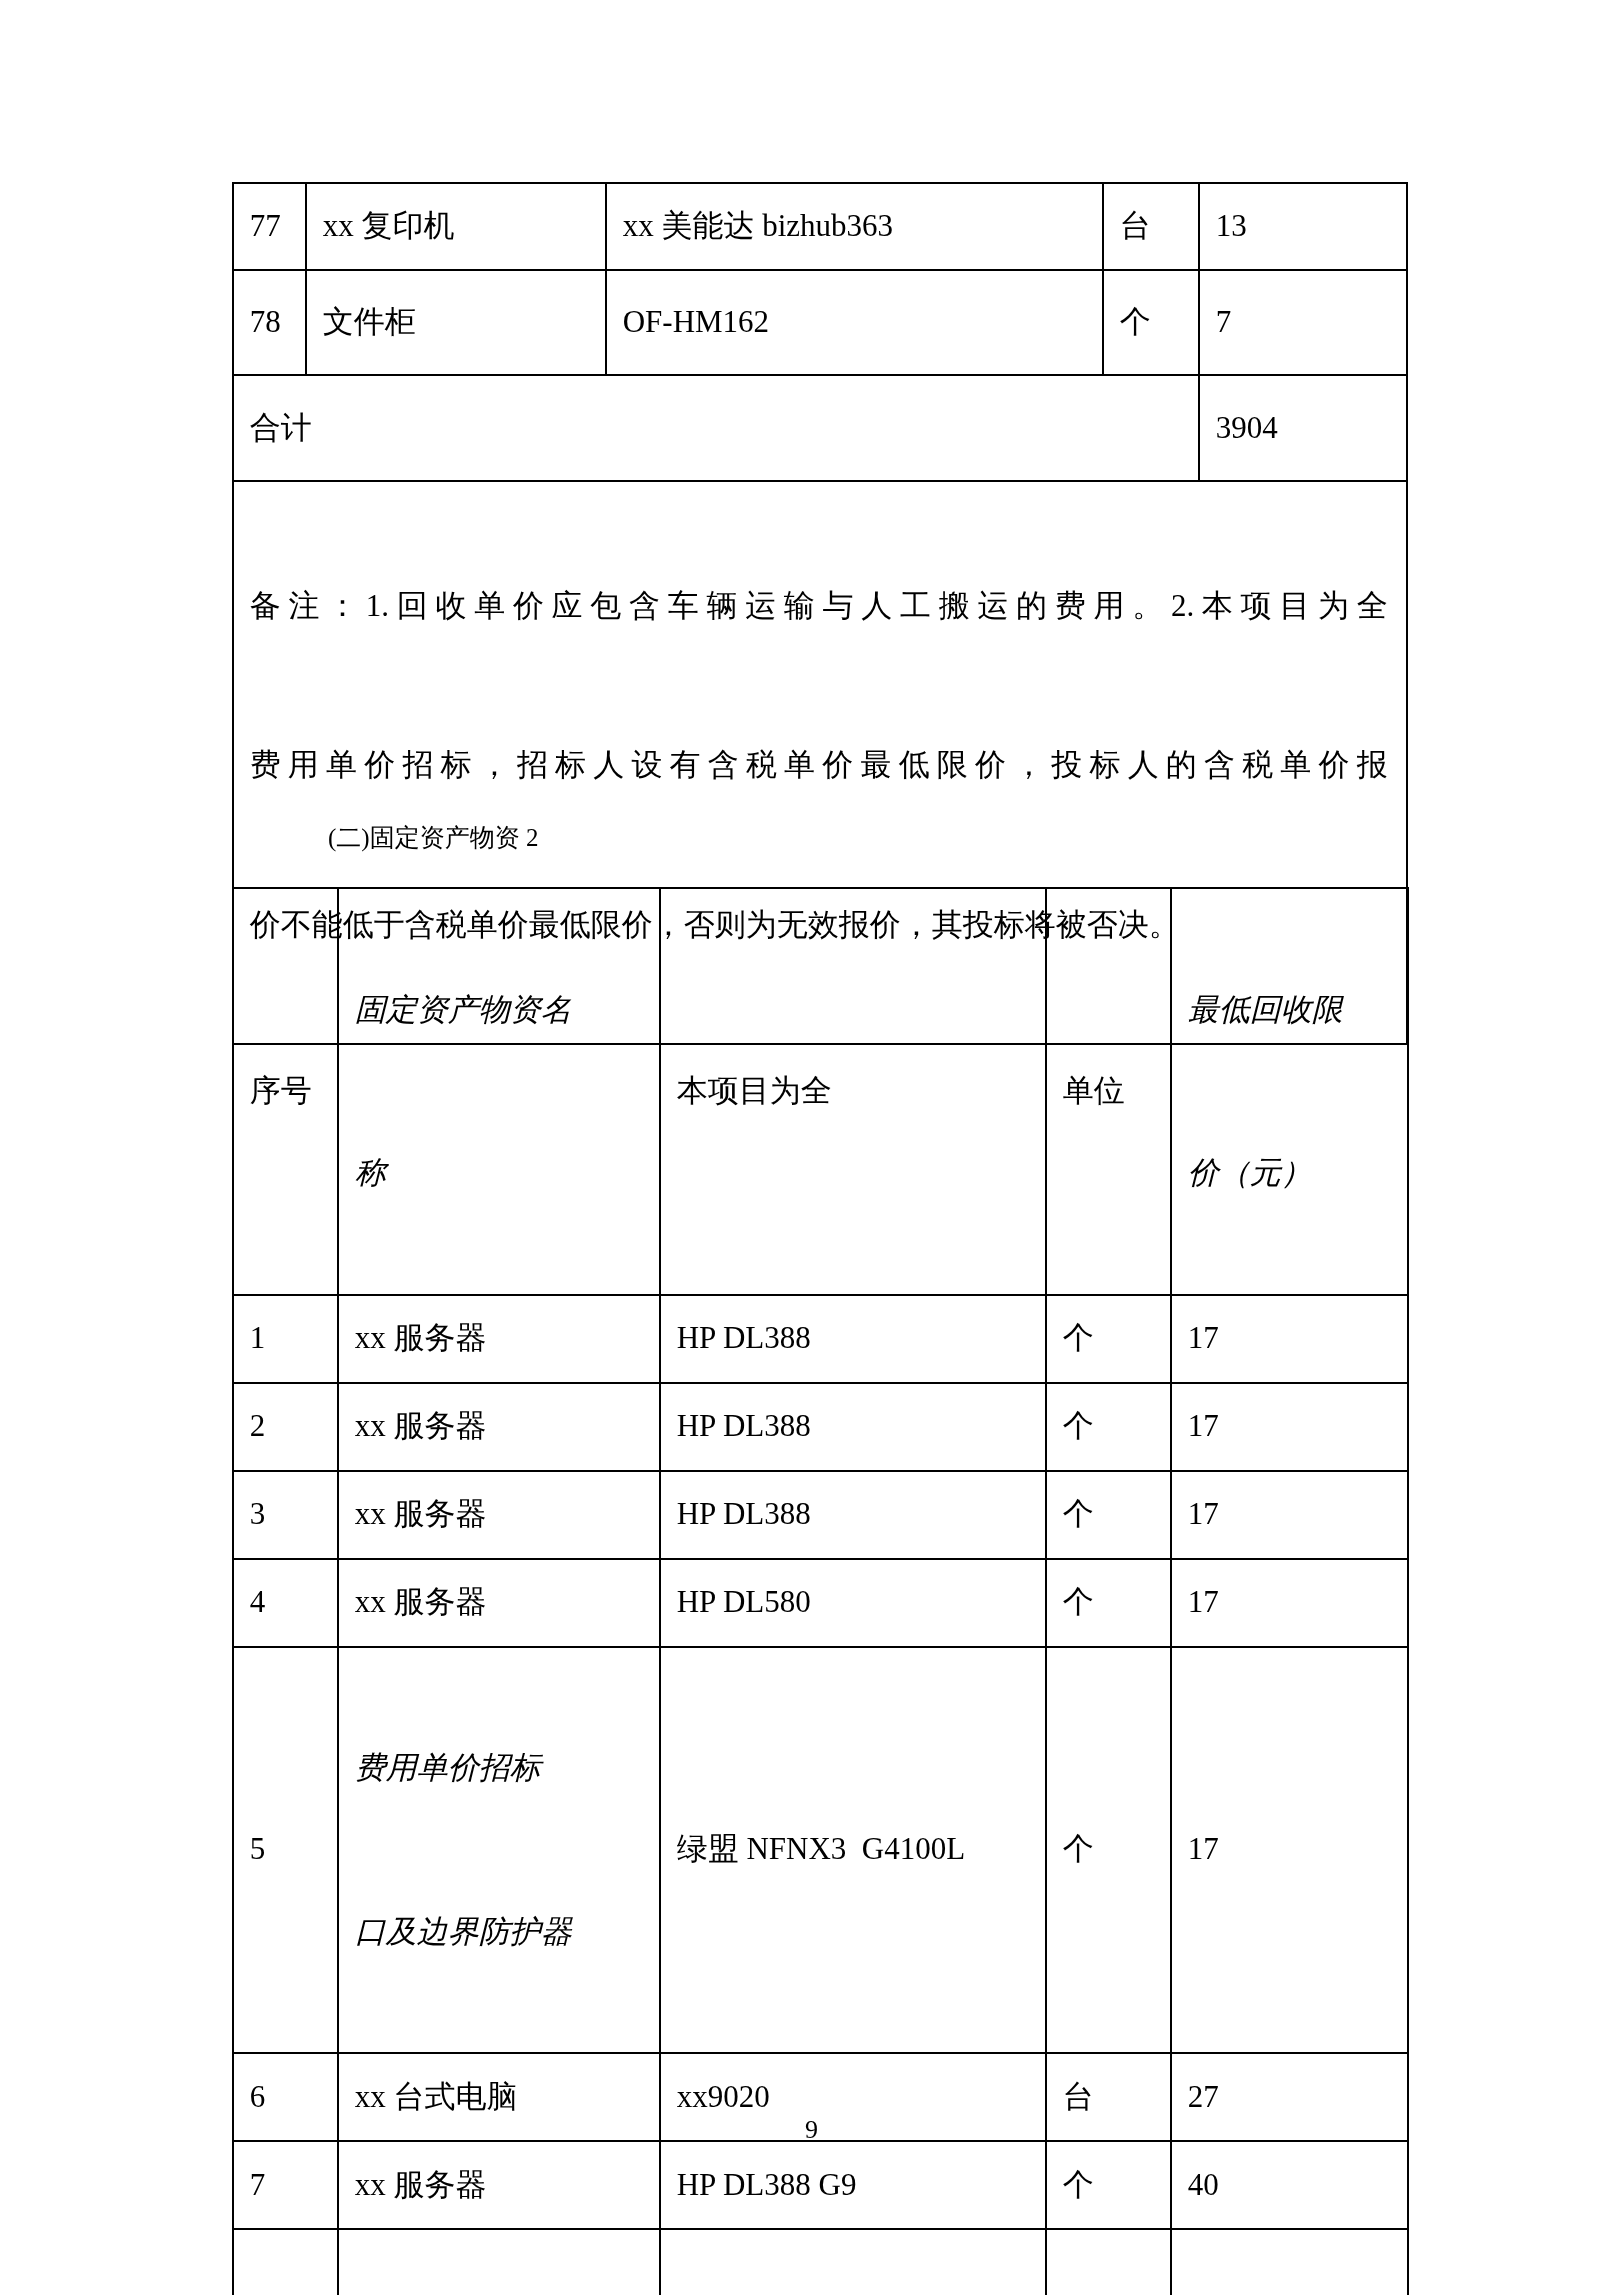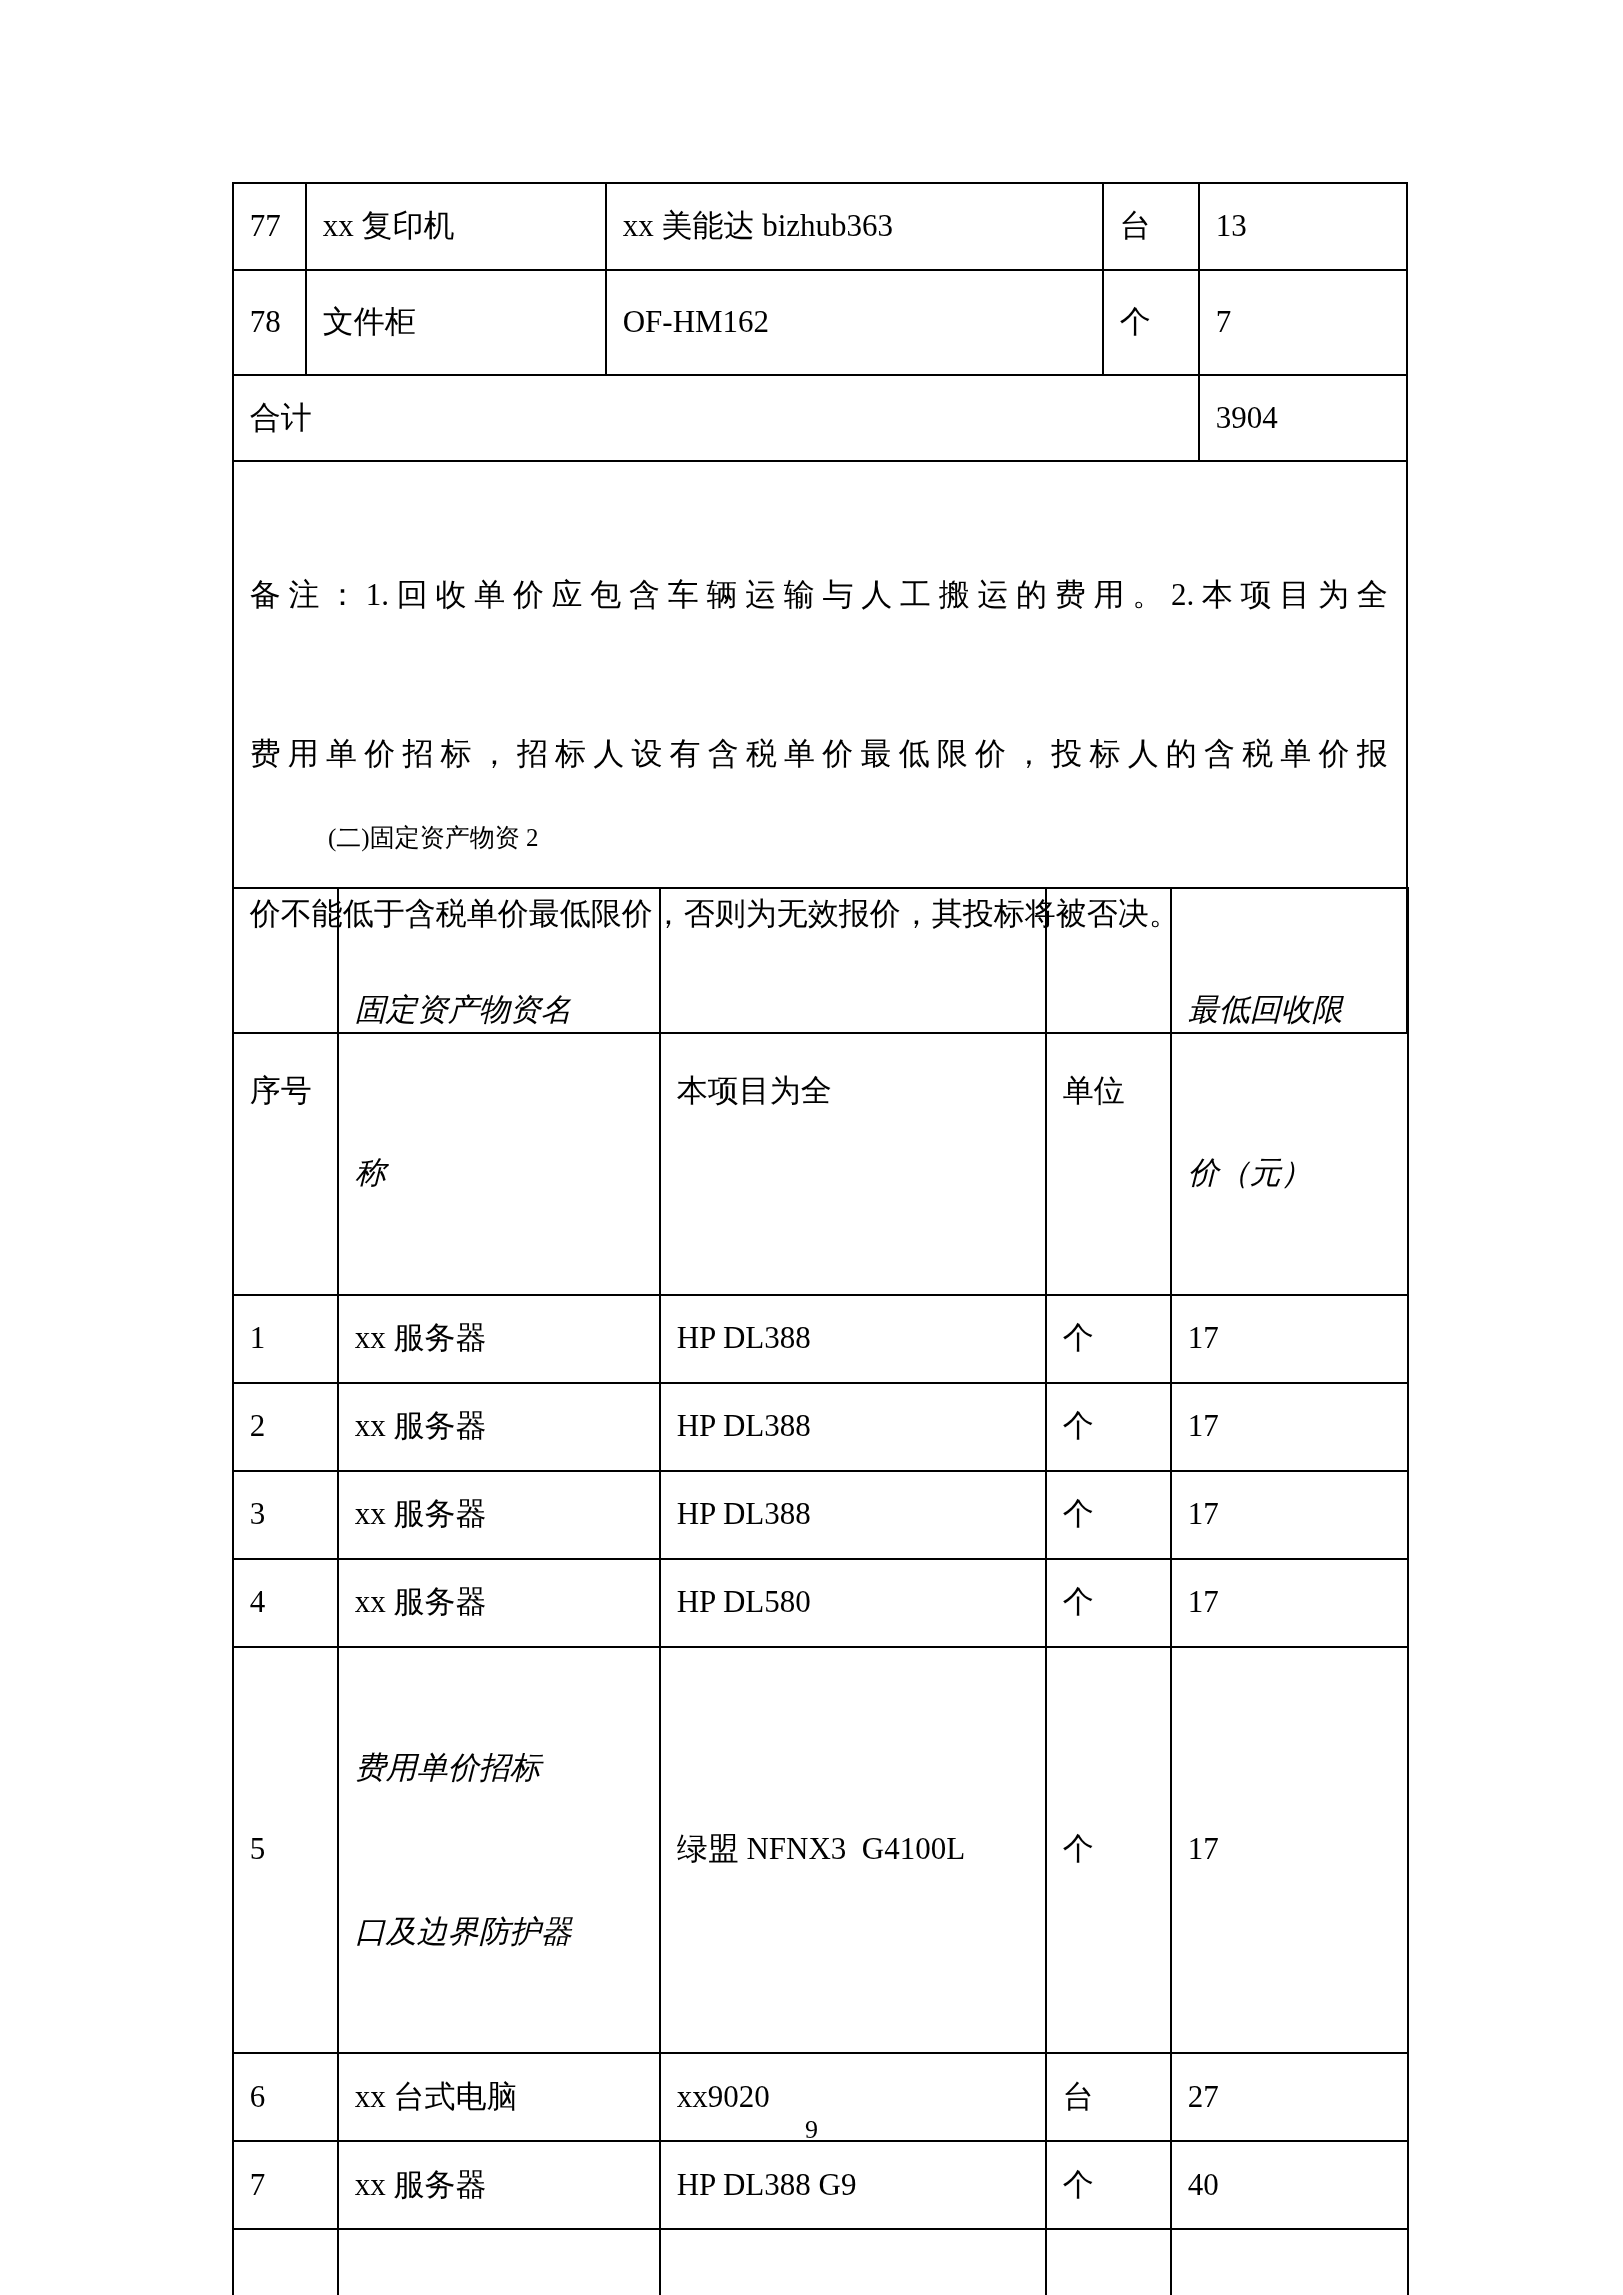--- a/index.html
+++ b/index.html
@@ -10,21 +10,21 @@
   table{
     border-collapse:collapse;table-layout:fixed;position:absolute;left:232px;
     border:2.6px solid #000;
   }
   td{
     border:2px solid #000;vertical-align:middle;
     padding:0 11.8px 0 15.7px;font-size:31px;line-height:1.25;
     white-space:pre-wrap;overflow:hidden;text-align:left;
   }
   .two-line .ln{line-height:86px;font-style:italic;}
-  .remark-cell{vertical-align:top;padding-top:14px;padding-right:18.3px;}
+  .remark-cell{vertical-align:top;padding-top:5px;padding-right:18.3px;}
   .remark-line{line-height:82px;text-align:justify;text-align-last:justify;}
   .remark-line.last{text-align:right;text-align-last:left;}
   .section-heading{
     position:absolute;left:328px;top:817px;font-size:25px;line-height:42px;
     white-space:pre-wrap;
   }
   .page-number{
     position:absolute;left:0;top:2115px;width:1623px;text-align:center;
     font-size:26px;line-height:29px;
   }
@@ -48,21 +48,21 @@
     <td>台</td>
     <td>13</td>
   </tr>
   <tr style="height:105px;">
     <td>78</td>
     <td>文件柜</td>
     <td>OF-HM162</td>
     <td>个</td>
     <td>7</td>
   </tr>
-  <tr style="height:86px;">
+  <tr style="height:106px;">
     <td colspan="4">合计</td>
     <td>3904</td>
   </tr>
   <tr style="height:255px;">
     <td colspan="5" class="remark-cell">
       <div class="remark-line">备注：1.回收单价应包含车辆运输与人工搬运的费用。2.本项目为全</div>
       <div class="remark-line">费用单价招标，招标人设有含税单价最低限价，投标人的含税单价报</div>
       <div class="remark-line last">价不能低于含税单价最低限价，否则为无效报价，其投标将被否决。</div>
     </td>
   </tr>

